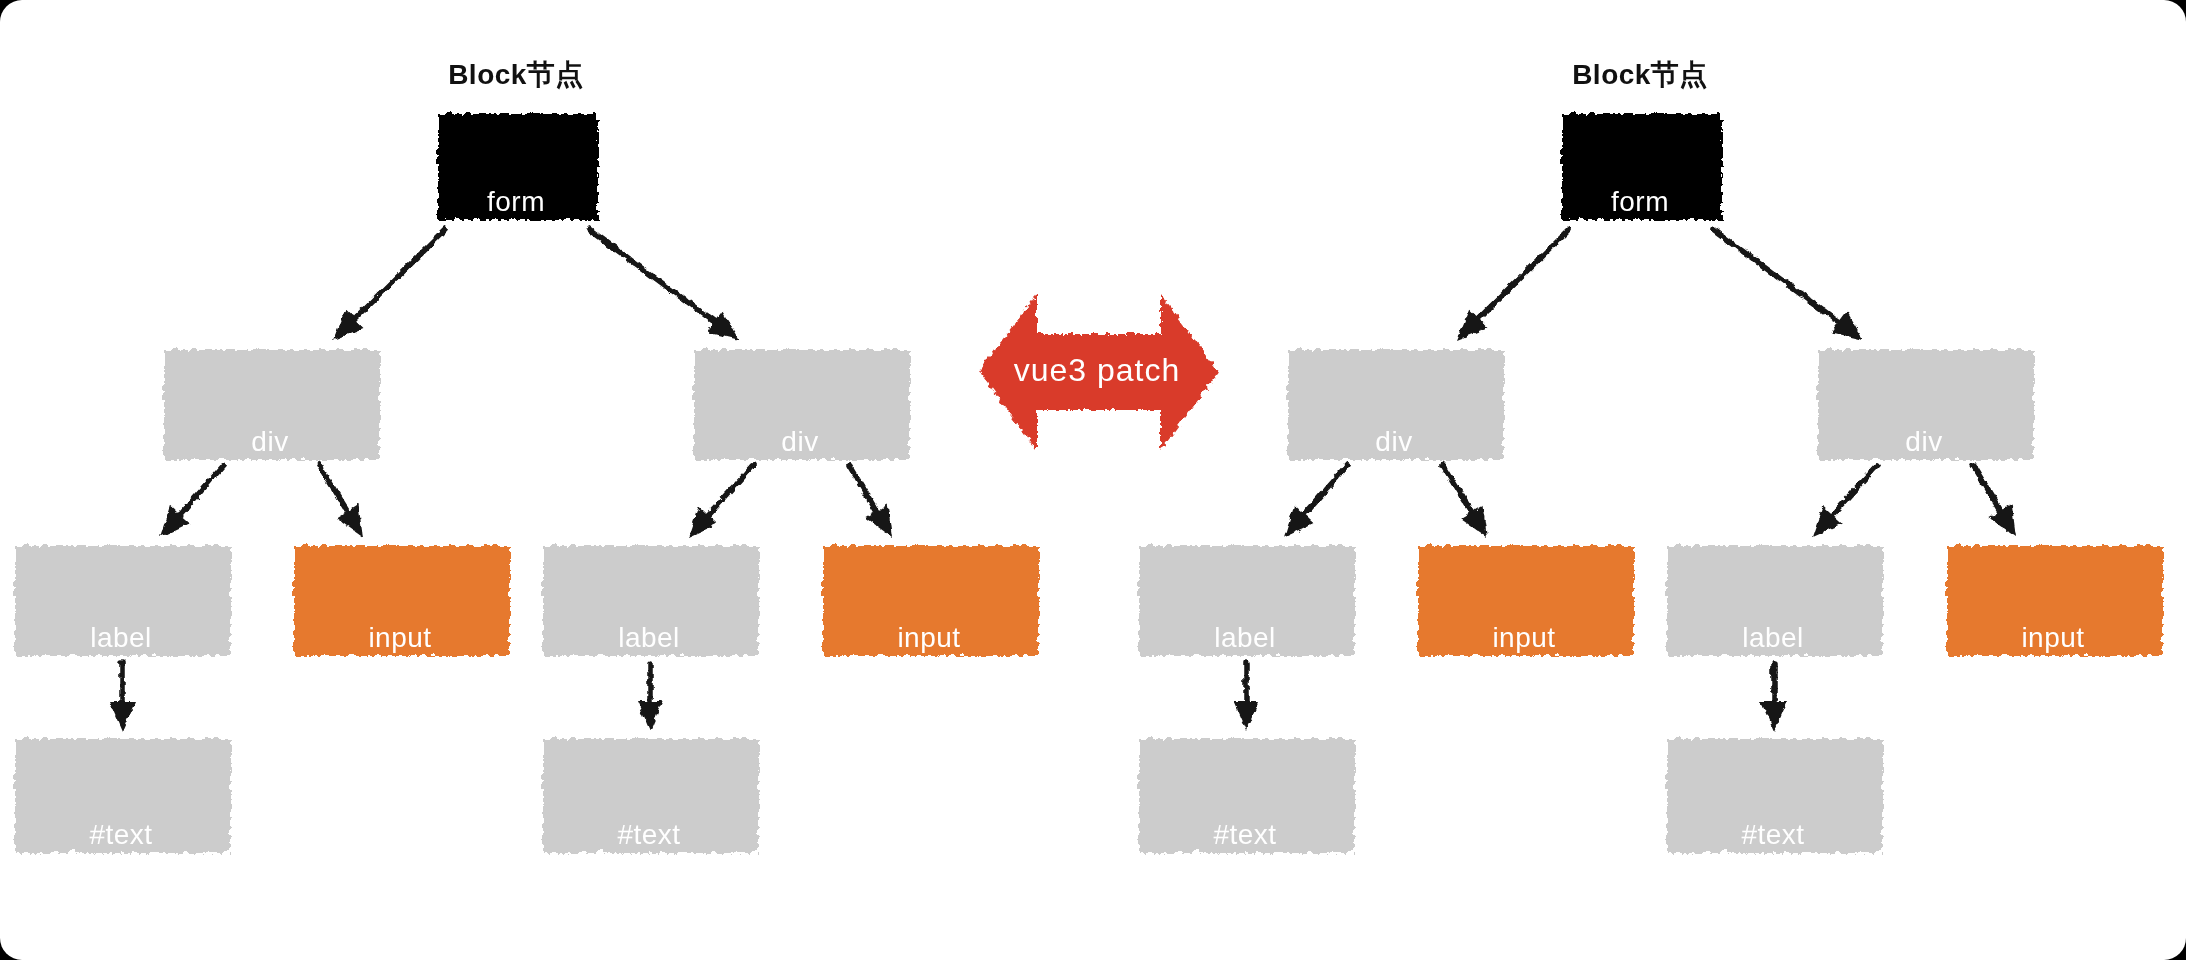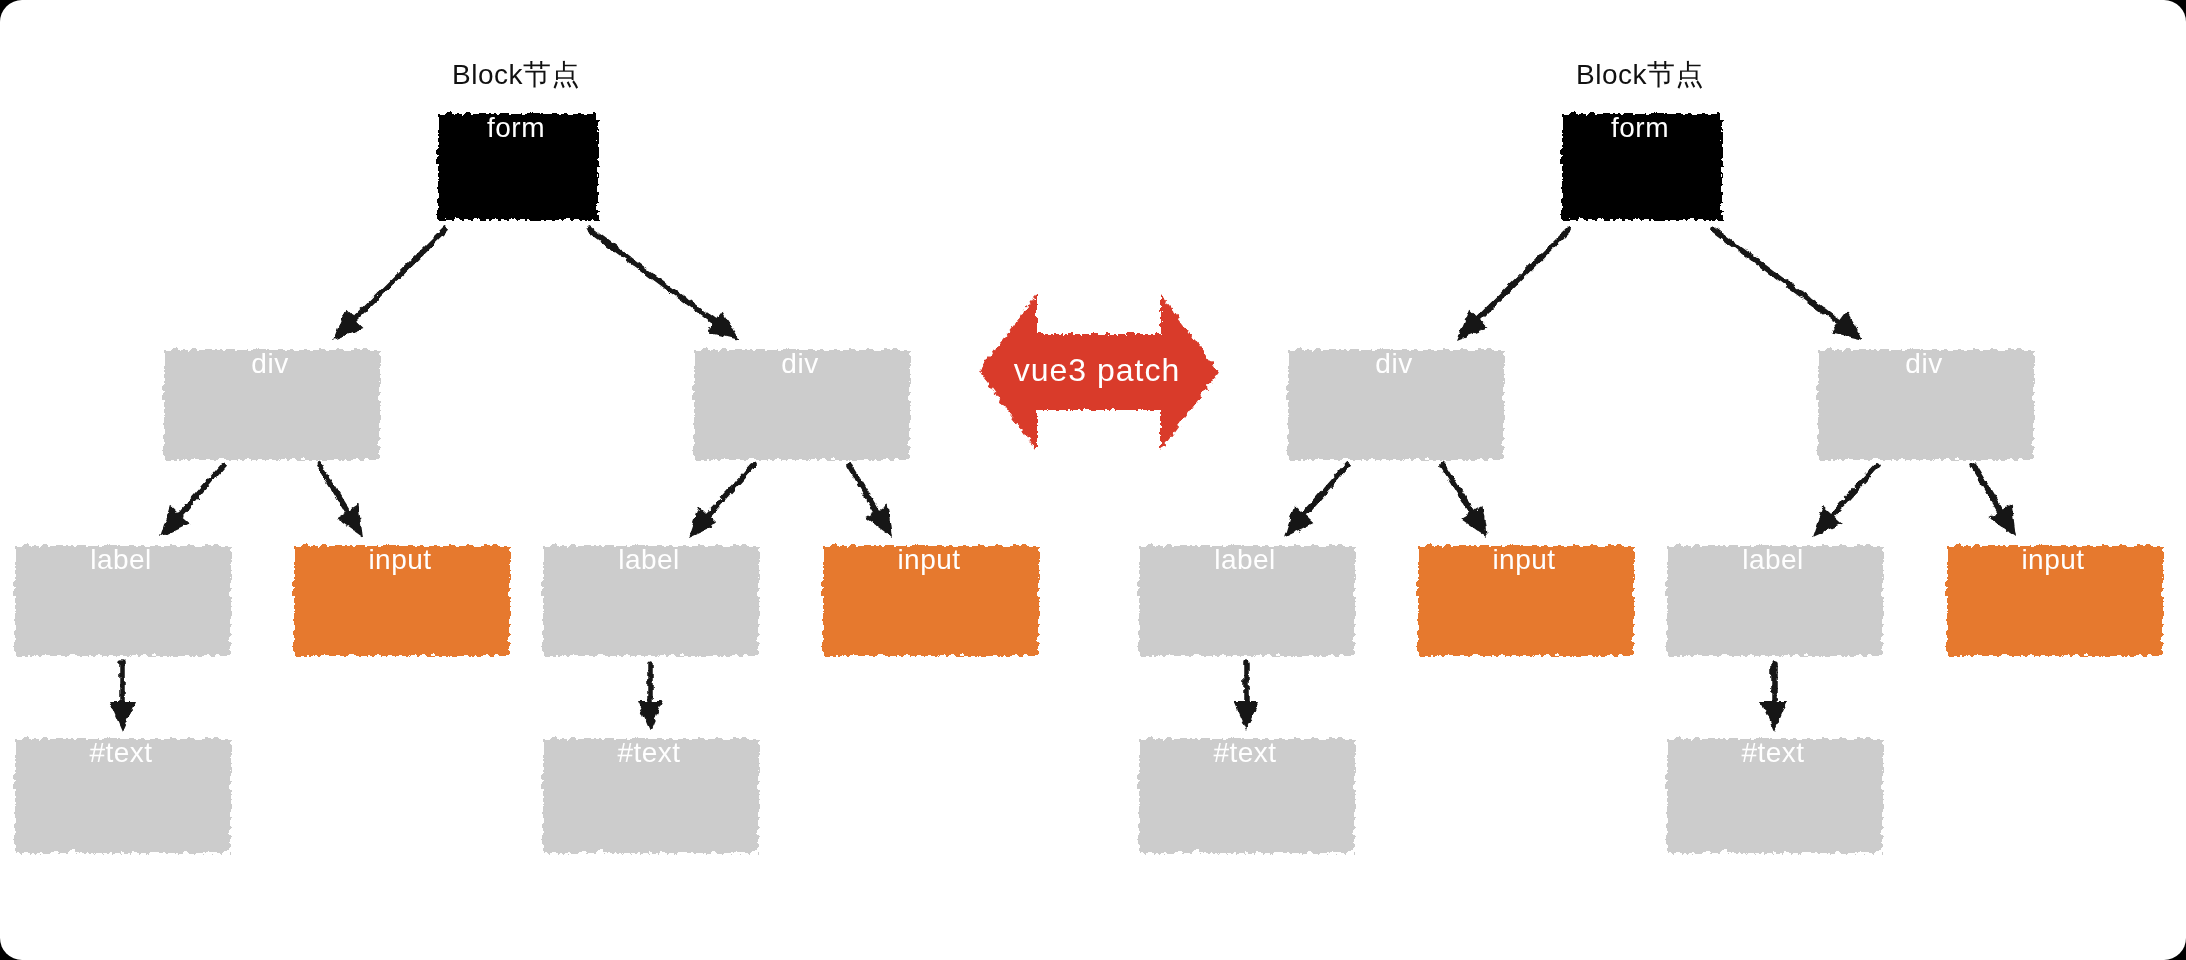--- a/index.html
+++ b/index.html
@@ -26,25 +26,26 @@
     inset: 0;
   }
   .caption {
     position: absolute;
     transform: translateX(-50%);
     font-size: 28px;
     line-height: 34px;
     color: var(--c-caption, #111111);
     white-space: nowrap;
     letter-spacing: 0.5px;
+    font-weight: bold;
   }
   .node {
     position: absolute;
     display: flex;
-    align-items: flex-start;
+    align-items: flex-end;
     justify-content: center;
   }
   .node-bg {
     position: absolute;
     inset: 0;
     filter: url(#rough-box);
   }
   .node.block   .node-bg { background: var(--c-block, #000000); }
   .node.element .node-bg { background: var(--c-element, #cccccc); }
   .node.patched .node-bg { background: var(--c-patched, #e6792e); }

